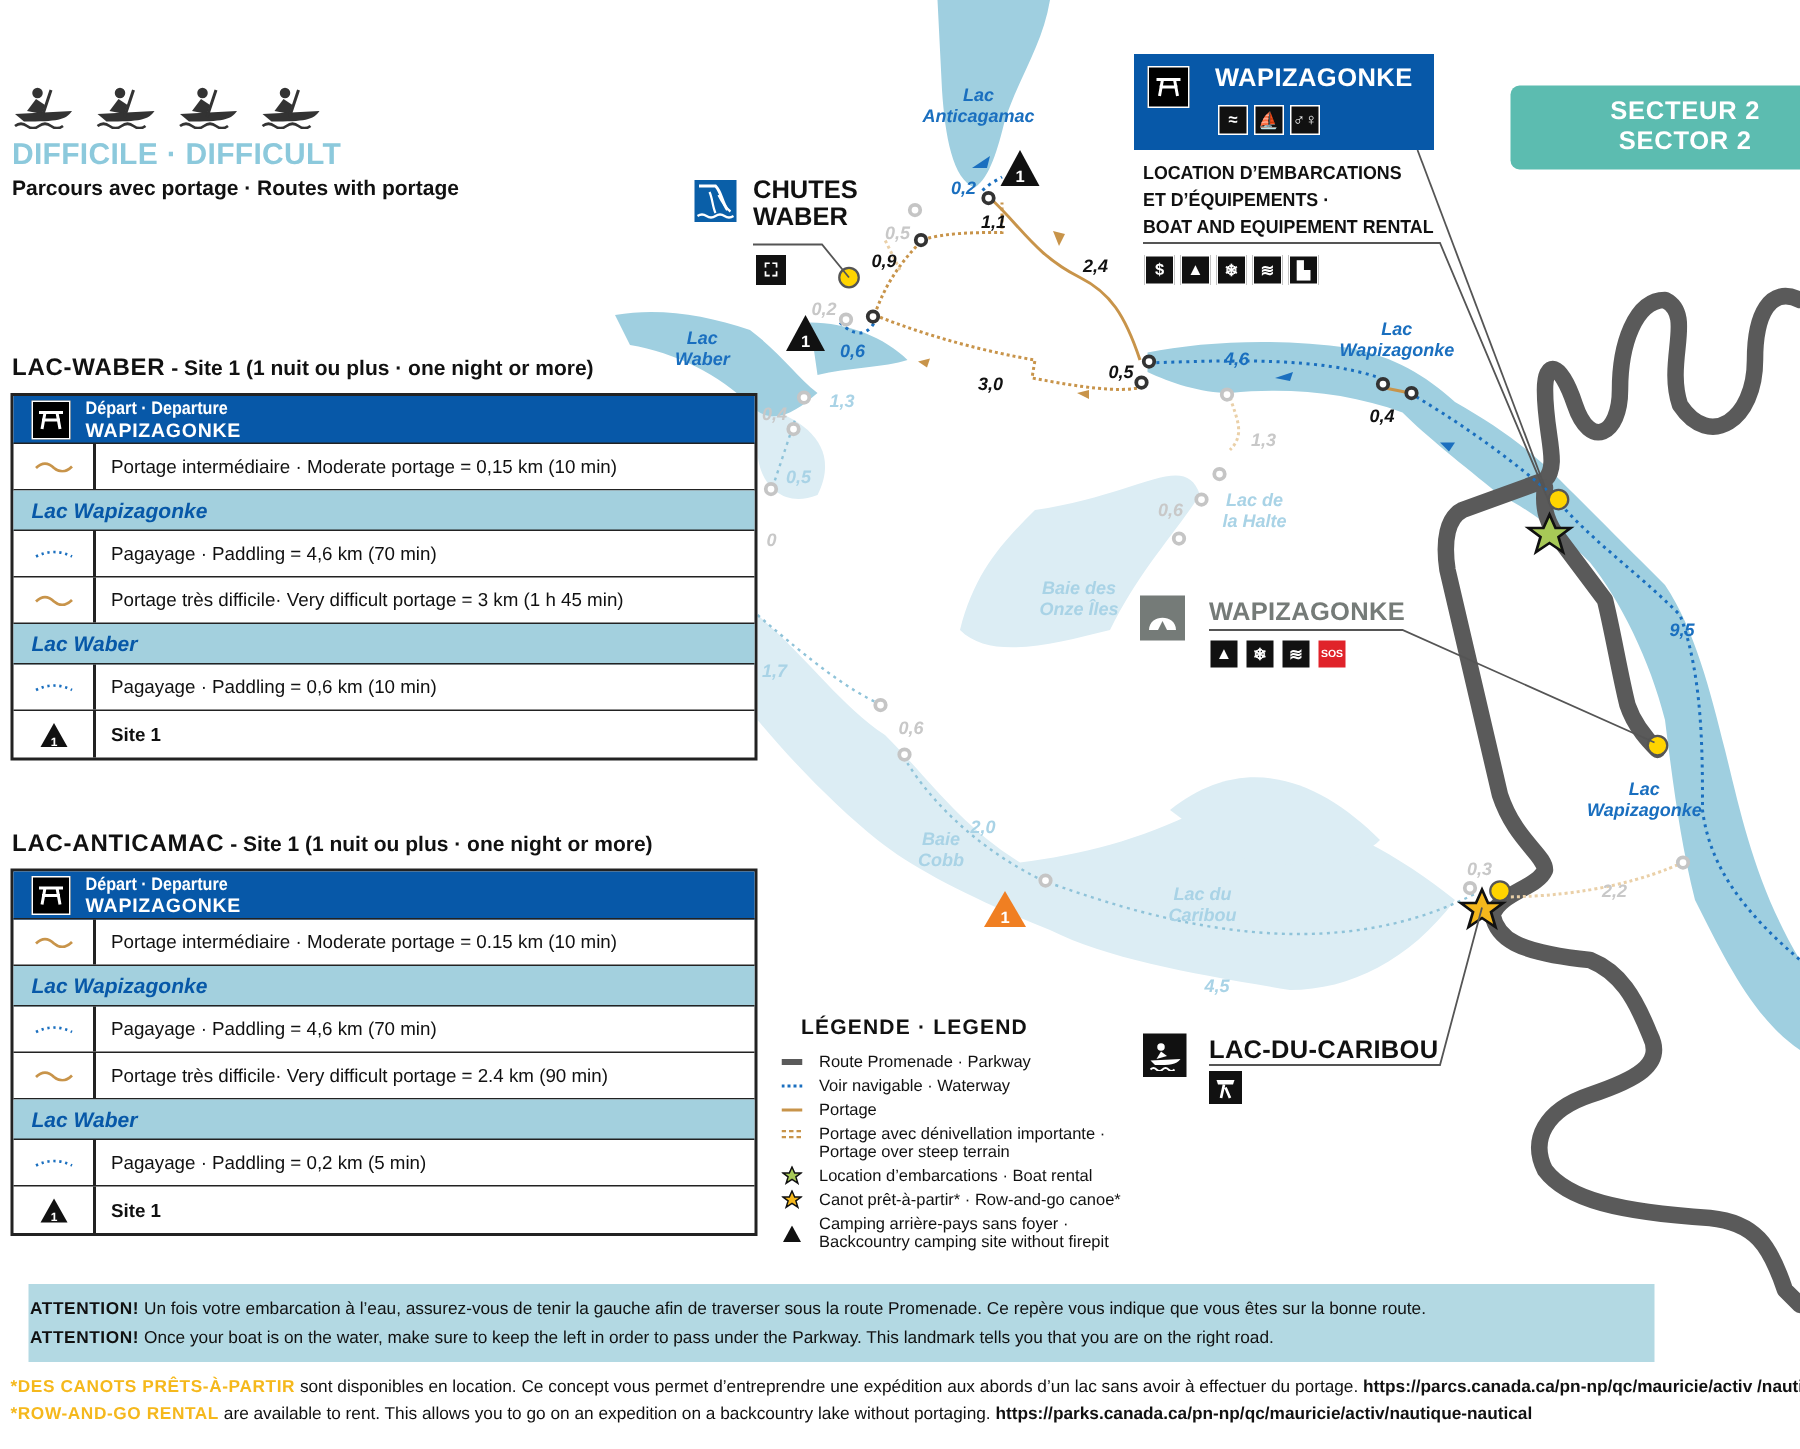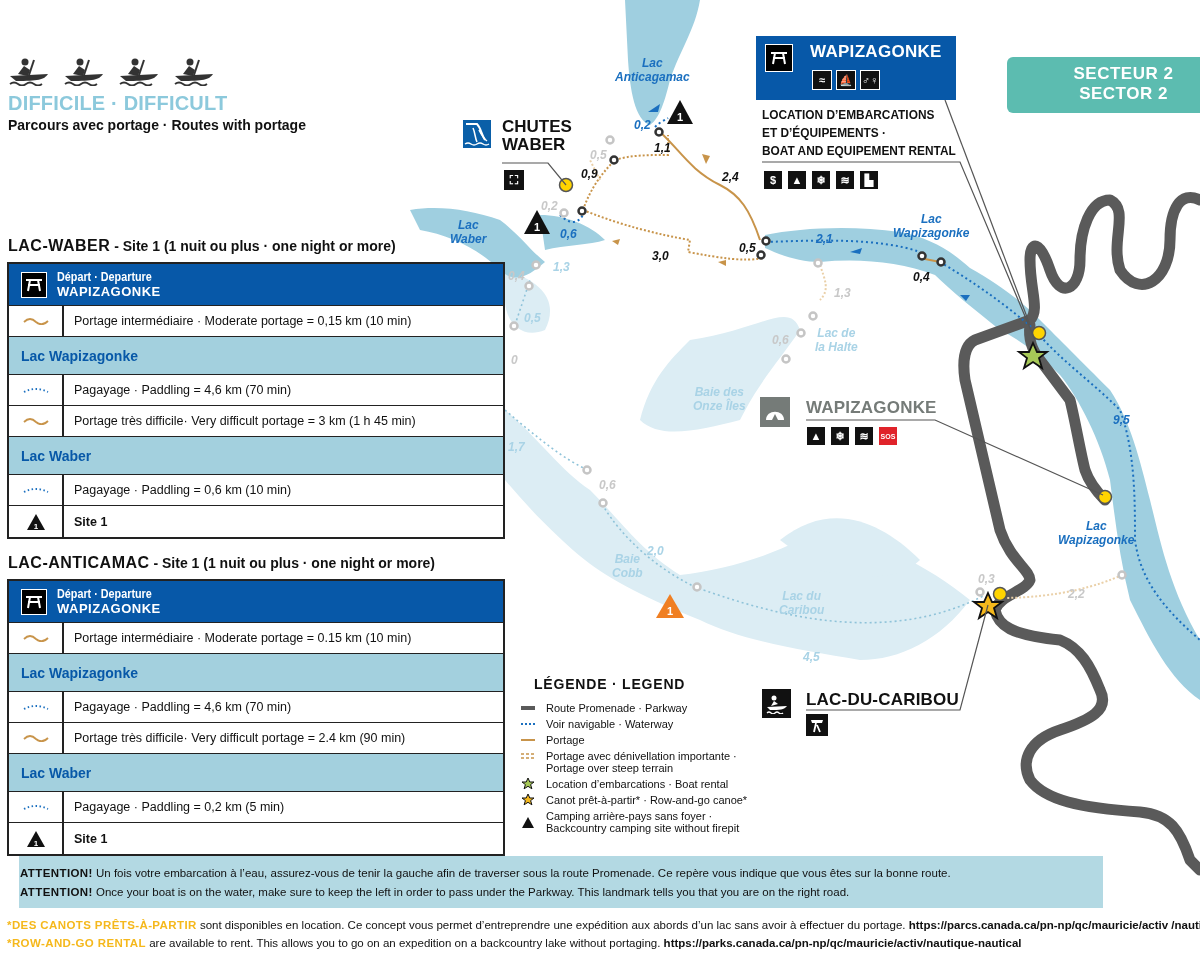--- a/index.html
+++ b/index.html
@@ -12,30 +12,30 @@
   .difficulty { position: absolute; left: 8px; top: 56px; }
   .paddlers { display: flex; gap: 13px; height: 30px; }
   .paddler { width: 42px; height: 30px; }
   .diff-title { color: #8cc9dc; font-weight: bold; font-size: 20px; margin-top: 6px; letter-spacing: 0.2px; }
   .diff-sub { font-weight: bold; font-size: 14px; margin-top: 2px; }
 
   
   .route-heading { position: absolute; left: 8px; font-size: 14px; font-weight: bold; }
   .route-heading .big { font-size: 16px; letter-spacing: 0.5px; }
   .route-table { position: absolute; left: 7px; width: 498px; border: 2px solid #222; background: #fff; }
-  .rt-head { background: #0758a8; height: 42px; display: flex; align-items: center; color: #fff; border-bottom: 1px solid #222; }
+  .rt-head { background: #0758a8; height: 32px; display: flex; align-items: center; color: #fff; border-bottom: 1px solid #222; }
   .rt-head .icon-box { width: 26px; height: 26px; background: #000; border: 1px solid #fff; margin: 0 10px 0 12px; display: flex; align-items: center; justify-content: center; }
   .rt-head .h1 { font-family: "Liberation Sans", sans-serif; font-size: 12px; font-weight: bold; transform: scaleX(0.9); transform-origin: left; }
   .rt-head .h2 { font-size: 13px; font-weight: bold; letter-spacing: 0.5px; }
   .rt-row { display: flex; height: 31px; border-bottom: 1px solid #222; align-items: center; }
   .rt-row:last-child { border-bottom: none; }
   .rt-row .cell-icon { width: 55px; height: 100%; border-right: 2px solid #222; display: flex; align-items: center; justify-content: center; }
   .rt-row .cell-text { padding-left: 10px; font-size: 12.5px; white-space: nowrap; }
   .rt-row .cell-text.bold { font-weight: bold; }
-  .rt-lake { background: #a3d0de; height: 38px; border-bottom: 1px solid #222; display: flex; align-items: center; padding-left: 12px; color: #0758a8; font-weight: bold; font-size: 14px; }
+  .rt-lake { background: #a3d0de; height: 27px; border-bottom: 1px solid #222; display: flex; align-items: center; padding-left: 12px; color: #0758a8; font-weight: bold; font-style: italic; font-size: 14px; }
 
   
   .lbl { position: absolute; font-style: italic; font-weight: bold; font-size: 12px; line-height: 14px; text-align: center; }
   .lbl.blue { color: #1a6fbf; }
   .lbl.dark { color: #111; }
   .lbl.grey { color: #c8c8c8; }
   .lbl.paleblue { color: #a9d3e6; }
 
   
   .wap-top { position: absolute; left: 756px; top: 36px; width: 200px; height: 64px; background: #0758a8; }
@@ -379,21 +379,21 @@
 
 <div class="lbl blue" style="left:634px;top:118px;">0,2</div>
 <div class="lbl dark" style="left:636px;top:141px;margin-left:18px;">1,1</div>
 <div class="lbl grey" style="left:590px;top:148px;">0,5</div>
 <div class="lbl dark" style="left:581px;top:167px;">0,9</div>
 <div class="lbl dark" style="left:722px;top:170px;">2,4</div>
 <div class="lbl grey" style="left:541px;top:199px;">0,2</div>
 <div class="lbl blue" style="left:560px;top:227px;">0,6</div>
 <div class="lbl dark" style="left:652px;top:249px;">3,0</div>
 <div class="lbl dark" style="left:739px;top:241px;">0,5</div>
-<div class="lbl blue" style="left:816px;top:232px;">2,1</div>
+<div class="lbl blue" style="left:816px;top:232px;">4,6</div>
 <div class="lbl dark" style="left:913px;top:270px;">0,4</div>
 <div class="lbl paleblue" style="left:553px;top:260px;">1,3</div>
 <div class="lbl grey" style="left:508px;top:269px;">0,4</div>
 <div class="lbl paleblue" style="left:524px;top:311px;">0,5</div>
 <div class="lbl grey" style="left:511px;top:353px;">0</div>
 <div class="lbl grey" style="left:834px;top:286px;">1,3</div>
 <div class="lbl grey" style="left:772px;top:333px;">0,6</div>
 <div class="lbl blue" style="left:1113px;top:413px;">9,5</div>
 <div class="lbl paleblue" style="left:508px;top:440px;">1,7</div>
 <div class="lbl grey" style="left:599px;top:478px;">0,6</div>

